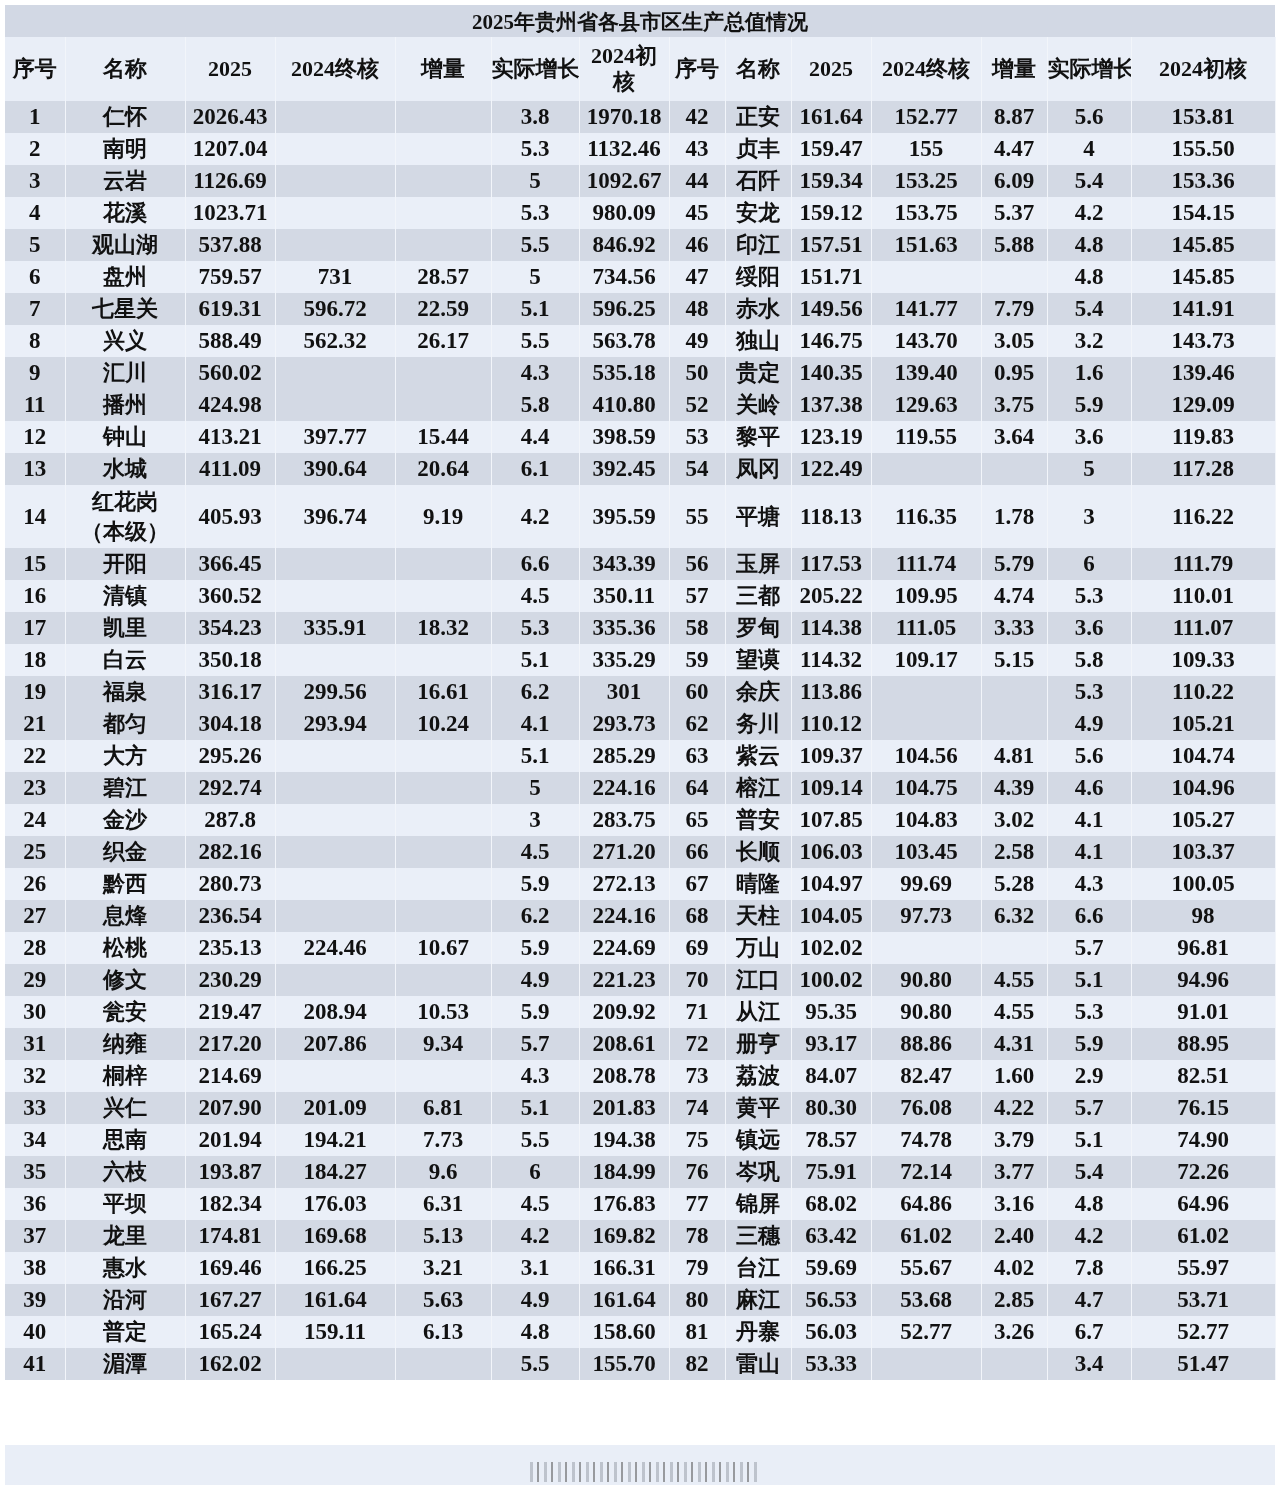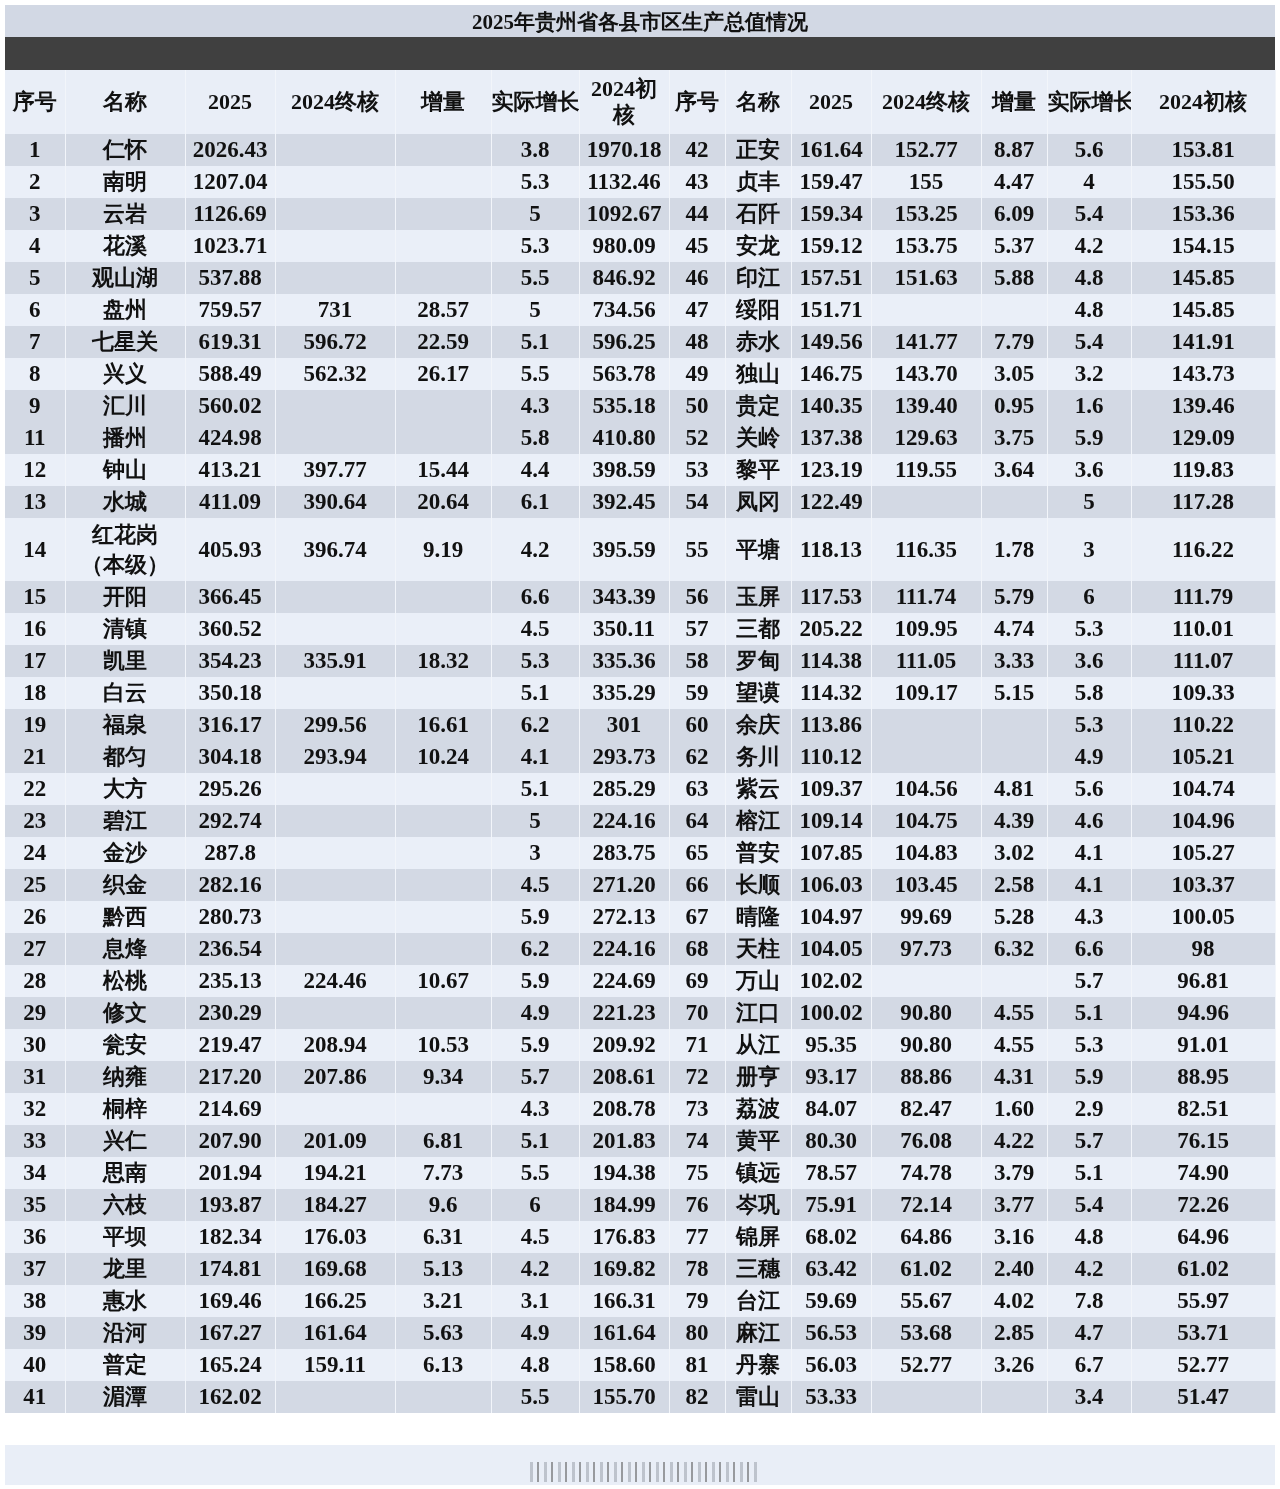--- a/index.html
+++ b/index.html
@@ -1,21 +1,21 @@
 <!DOCTYPE html>
 <html><head>
 <meta charset="utf-8">
 <style>
   html, body { margin: 0; padding: 0; background: #ffffff; }
   body { width: 1280px; height: 1489px; overflow: hidden; position: relative;
          font-family: "Liberation Serif", "DejaVu Serif", serif; color: #111; }
-  .sheet { position: absolute; left: 5px; top: 5px; width: 1270px; height: 1316px; background: #404040; }
+  .sheet { position: absolute; left: 5px; top: 5px; width: 1270px; height: 1316px; background: #a21caf; }
   .title { height: 32px; background: #d2d8e4; font-weight: bold; font-size: 21px; line-height: 34px;
            text-align: center; letter-spacing: 0px; }
-  table { border-collapse: collapse; table-layout: fixed; width: 1270px; margin-top: 33px; }
+  table { border-collapse: collapse; table-layout: fixed; width: 1270px; }
   col.c-no { width: 60px; } col.c-name { width: 120px; } col.c-v25 { width: 90px; }
   col.c-fin { width: 120px; } col.c-inc { width: 96px; } col.c-gr { width: 88px; } col.c-ini { width: 90px; }
   col.c-no2 { width: 56px; } col.c-name2 { width: 66px; } col.c-v252 { width: 80px; }
   col.c-fin2 { width: 110px; } col.c-inc2 { width: 66px; } col.c-gr2 { width: 84px; } col.c-ini2 { width: 144px; }
   th, td { text-align: center; padding: 0; border-right: 1px solid #f2f5fa; white-space: nowrap; overflow: hidden; }
   th { height: 64px; font-size: 22px; font-weight: bold; background: #e9eef7; line-height: 26px; }
   td { height: 32px; font-size: 23px; font-weight: bold; line-height: 32px; }
   tr.odd td { background: #d3d9e4; }
   tr.even td { background: #eaeff8; }
   tr.tall td { height: 63px; line-height: 30px; }

